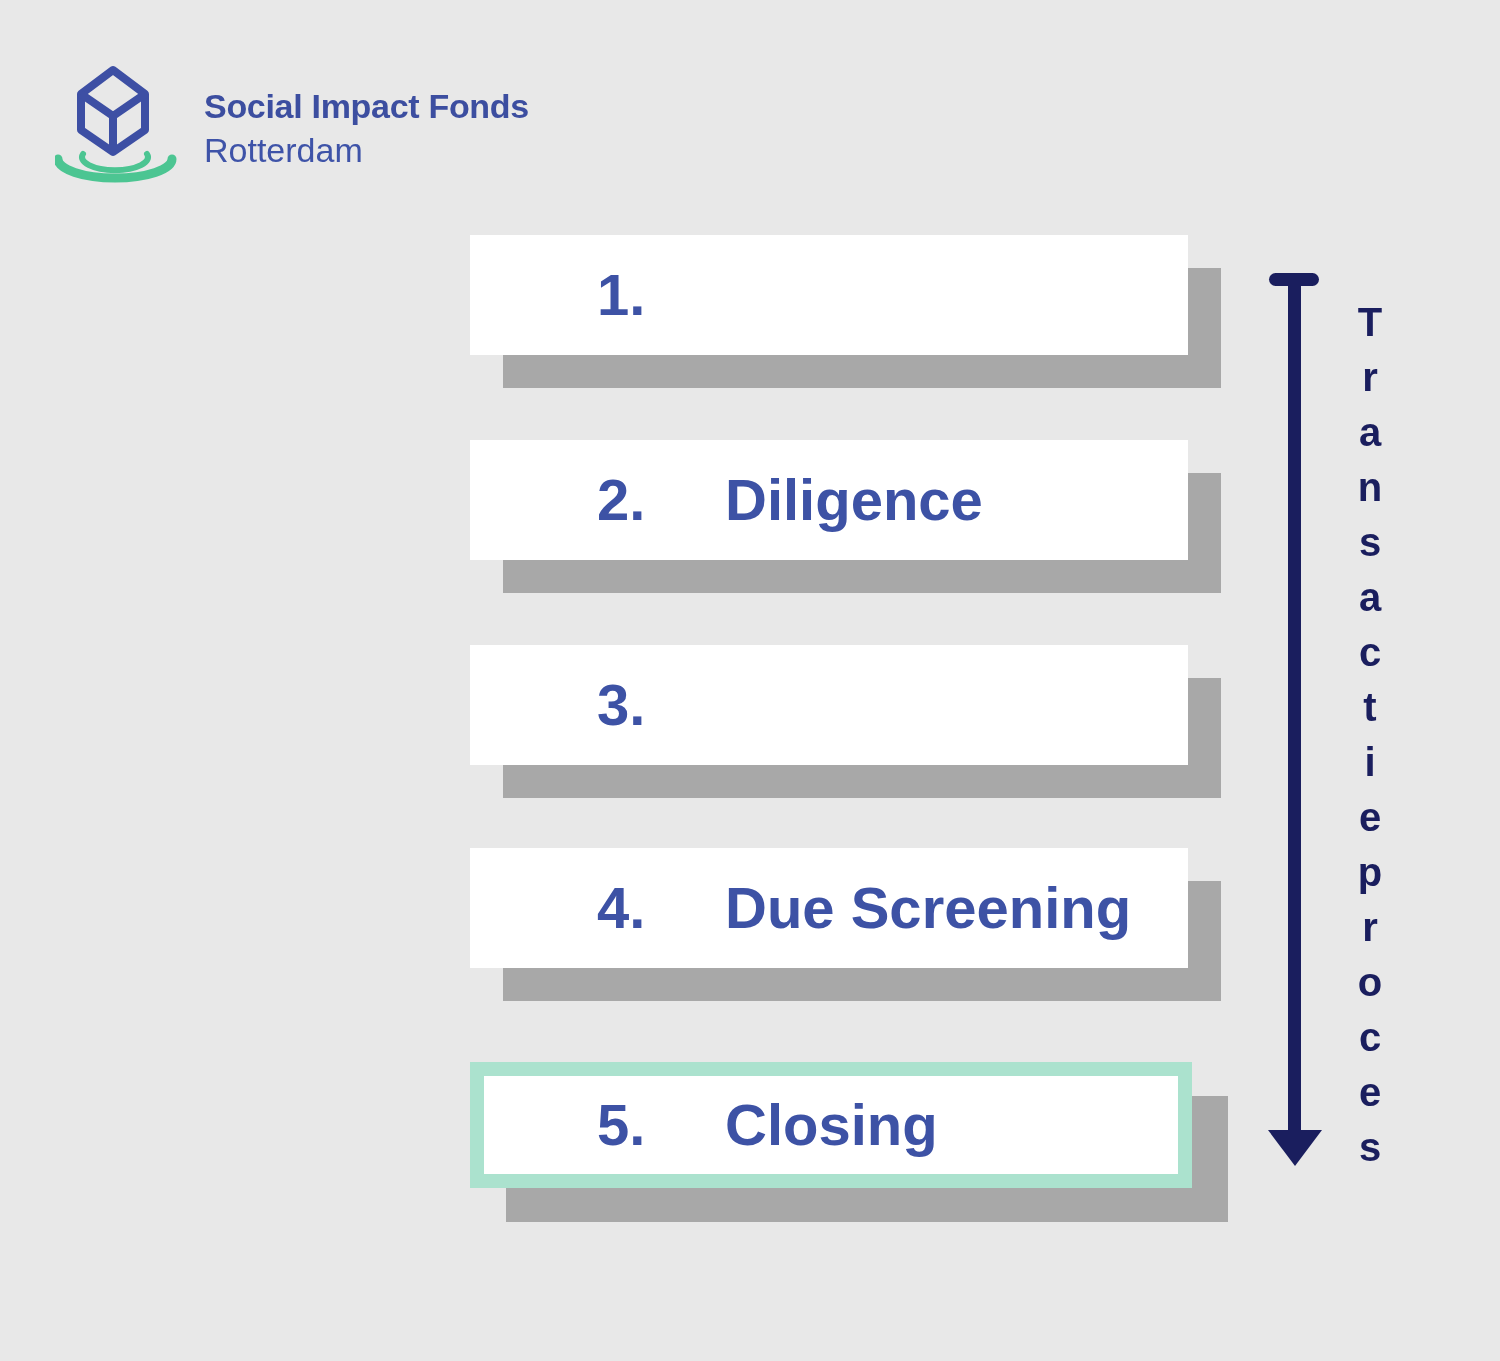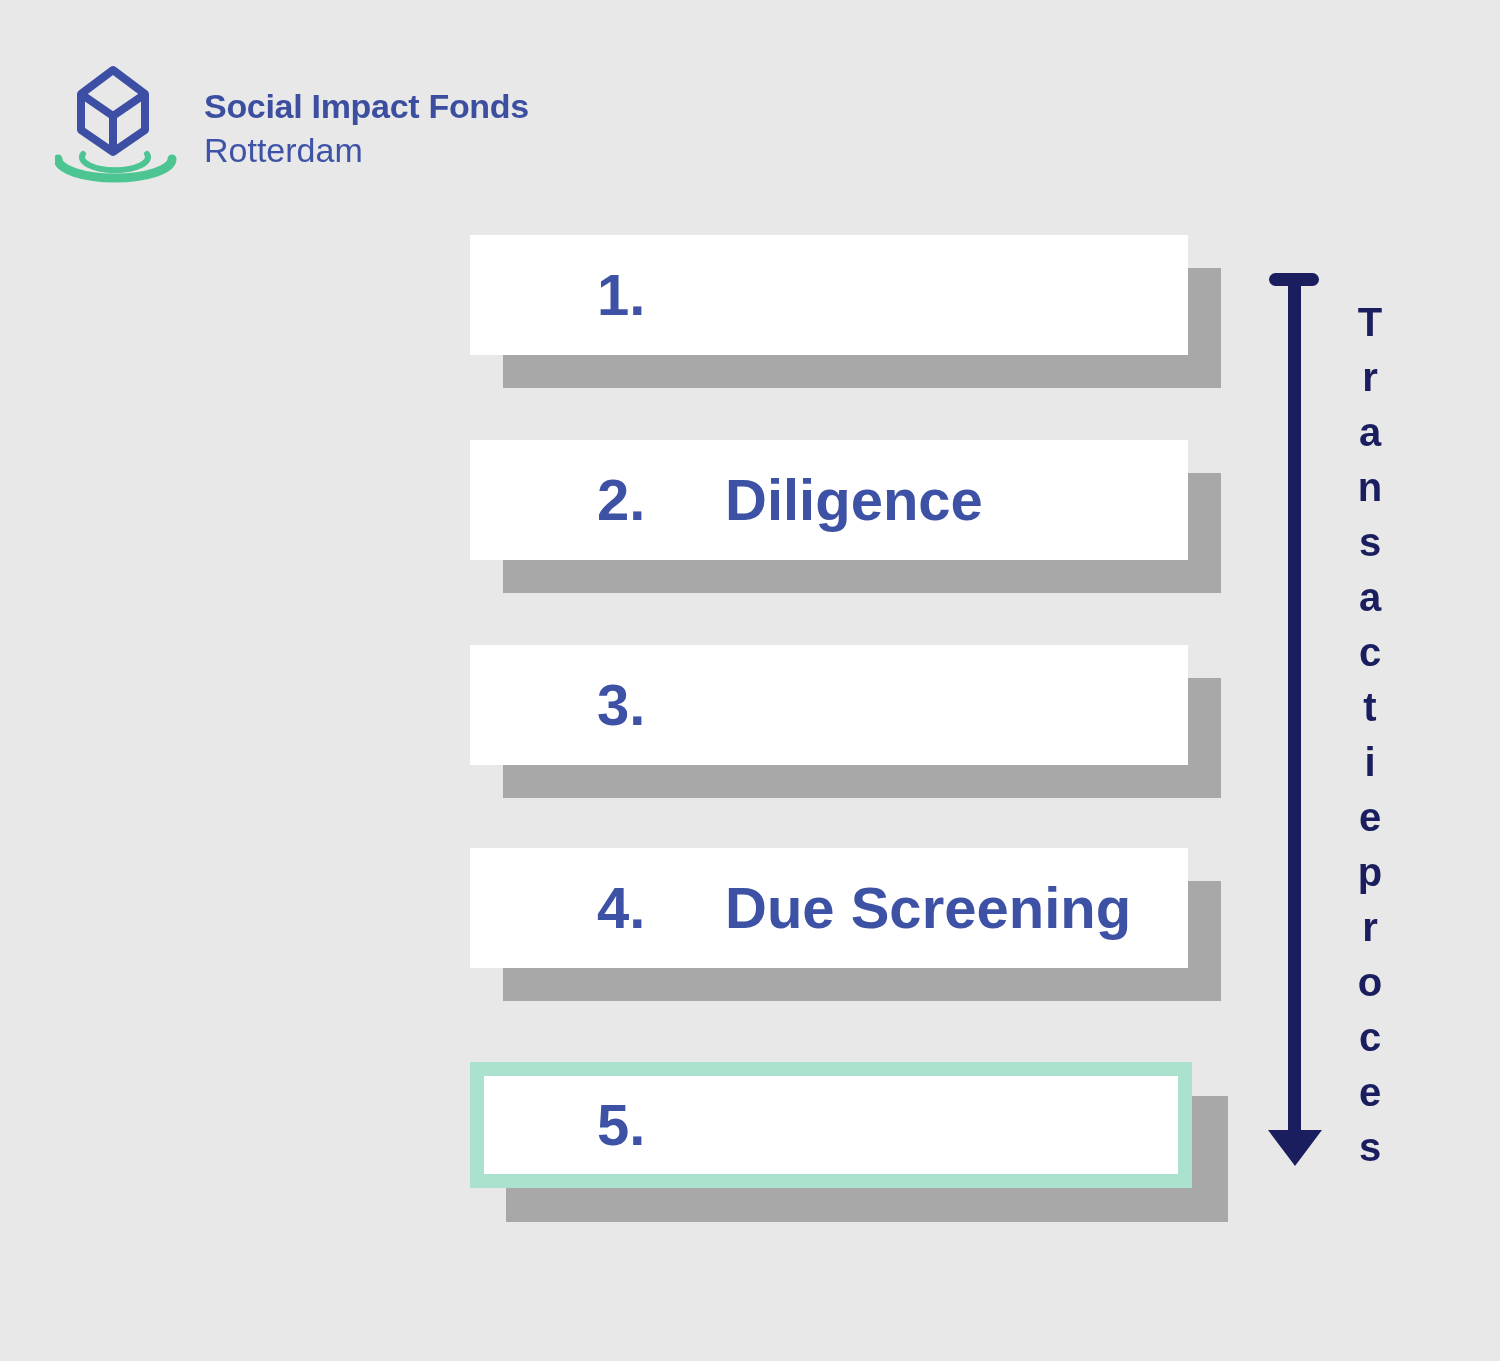--- a/index.html
+++ b/index.html
@@ -122,20 +122,21 @@
     <span class="num">3.</span>
   </div>
 
   <div class="step s4">
     <span class="num">4.</span>
     <span class="label">Due Screening</span>
   </div>
 
   <div class="step highlight">
     <span class="num">5.</span>
+    <span class="label">Closing</span>
   </div>
 
   <div class="arrow-cap"></div>
   <div class="arrow-line"></div>
   <div class="arrow-head"></div>
 
   <div class="process-label">Transactieproces</div>
 
 </div>
 

